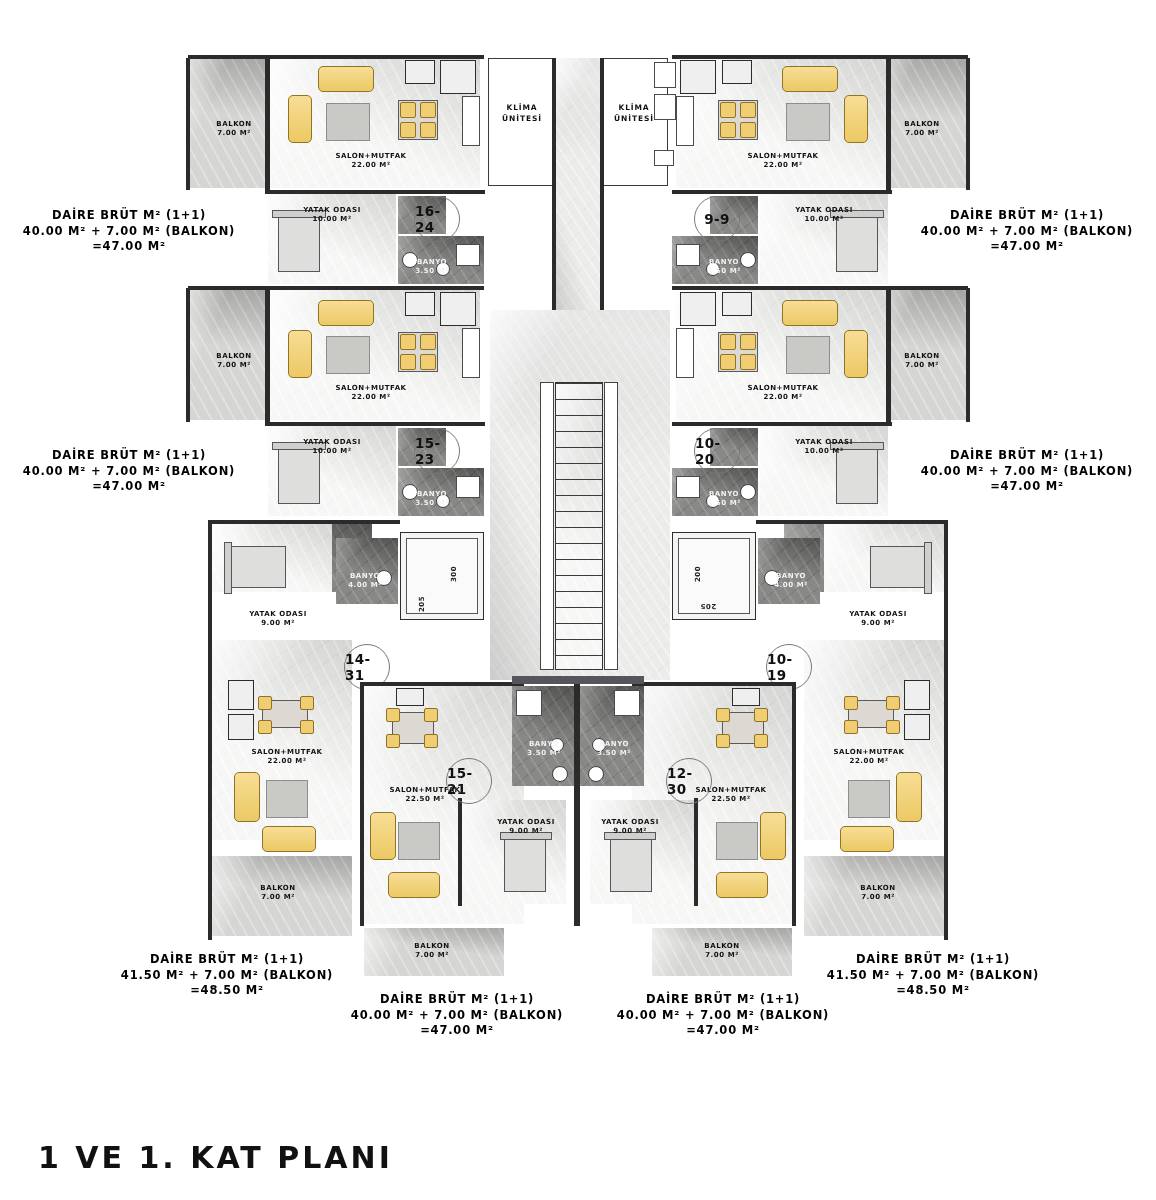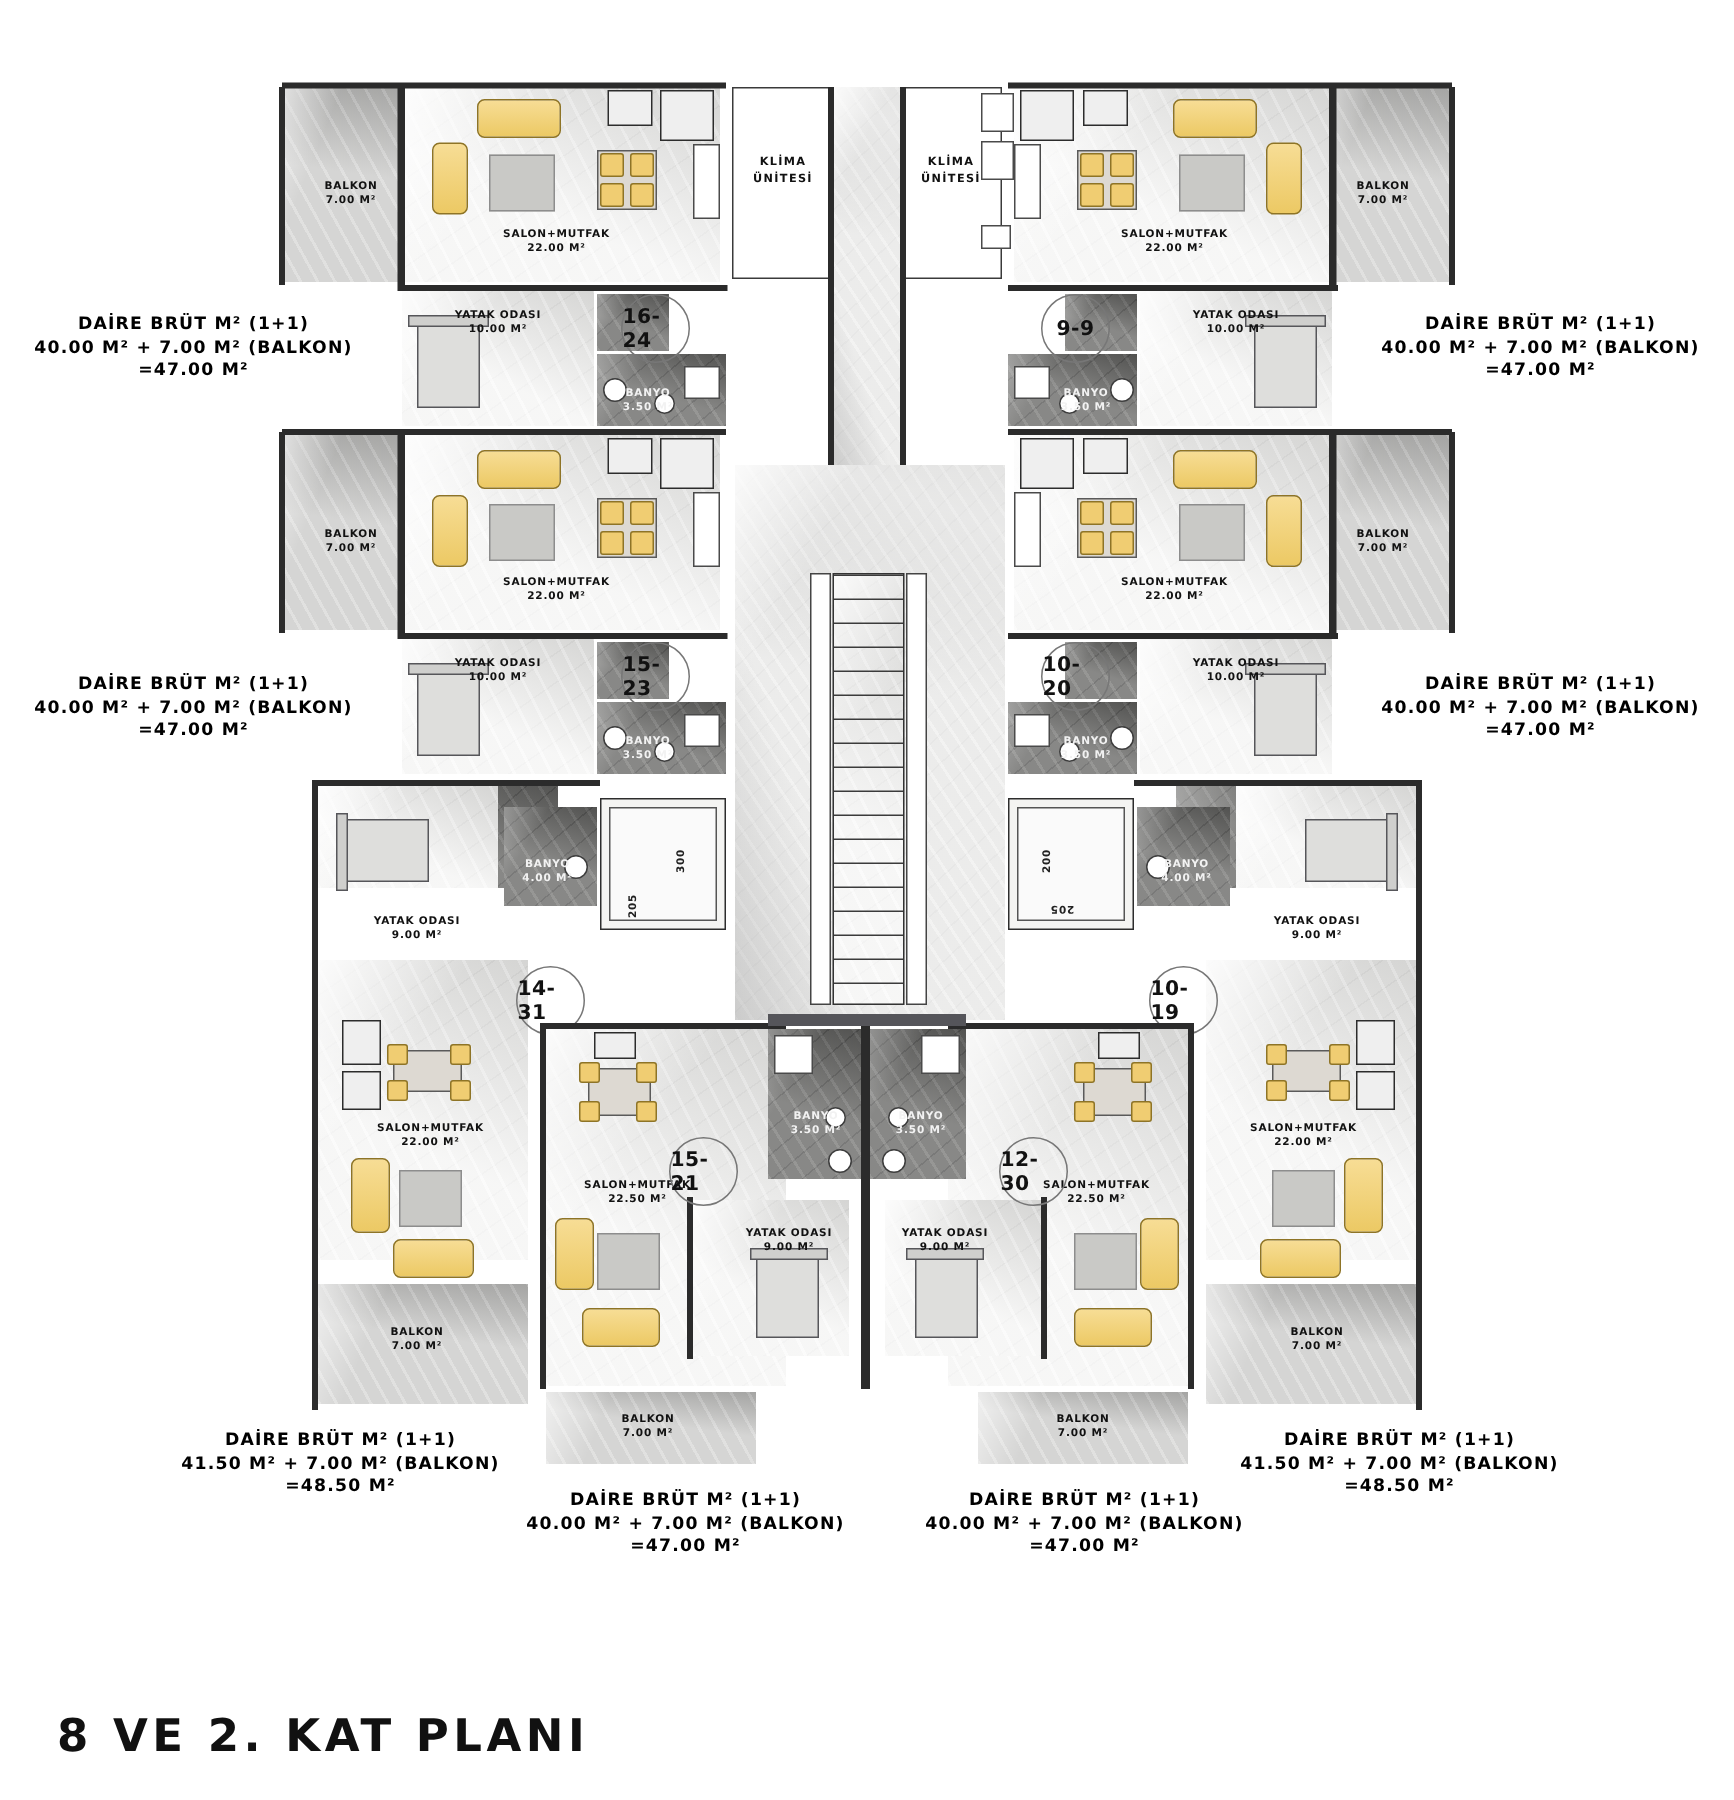--- a/index.html
+++ b/index.html
@@ -658,15 +658,15 @@
     <span class="l">40.00 M² + 7.00 M² (BALKON)</span>
     <span class="l">=47.00 M²</span>
   </div>
 
   <div class="annot" style="left:608px; top:992px; width:230px;">
     <span class="l">DAİRE BRÜT M² (1+1)</span>
     <span class="l">40.00 M² + 7.00 M² (BALKON)</span>
     <span class="l">=47.00 M²</span>
   </div>
 
-  <div id="plan-title">8 VE 2. KAT PLANI</div>
+  <div id="plan-title">1 VE 1. KAT PLANI</div>
 
 </div>
 
 </body></html>

